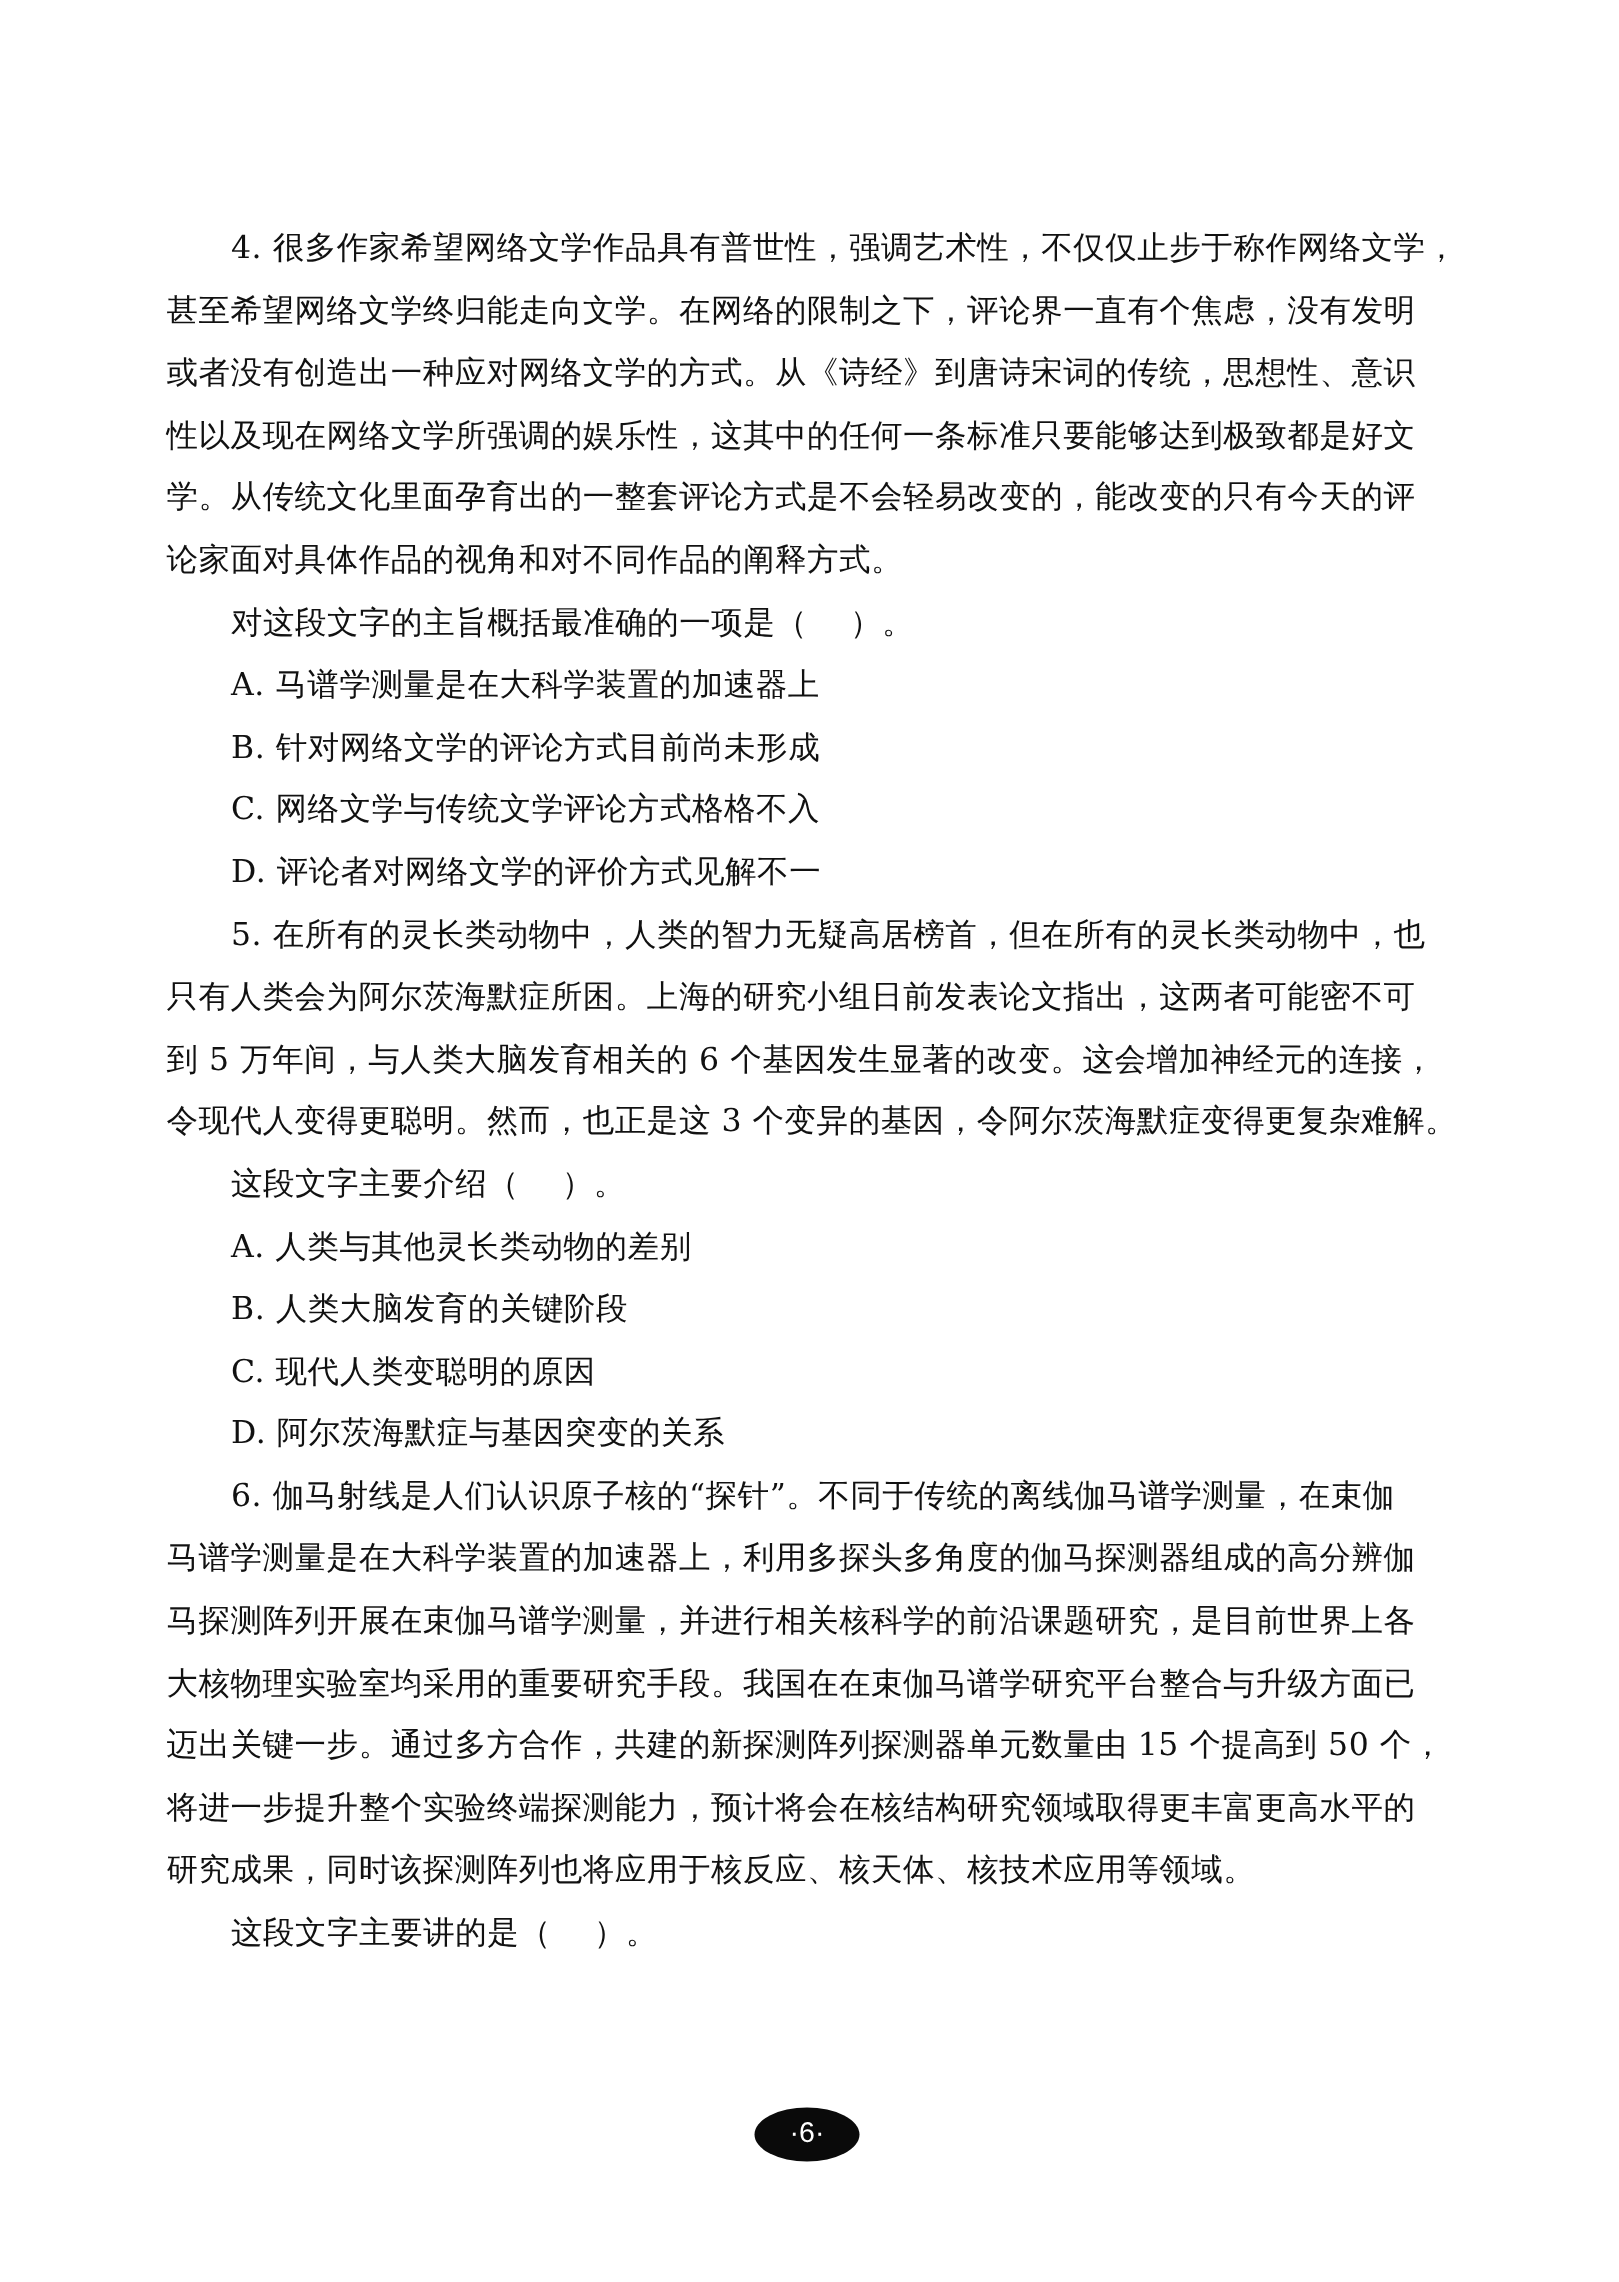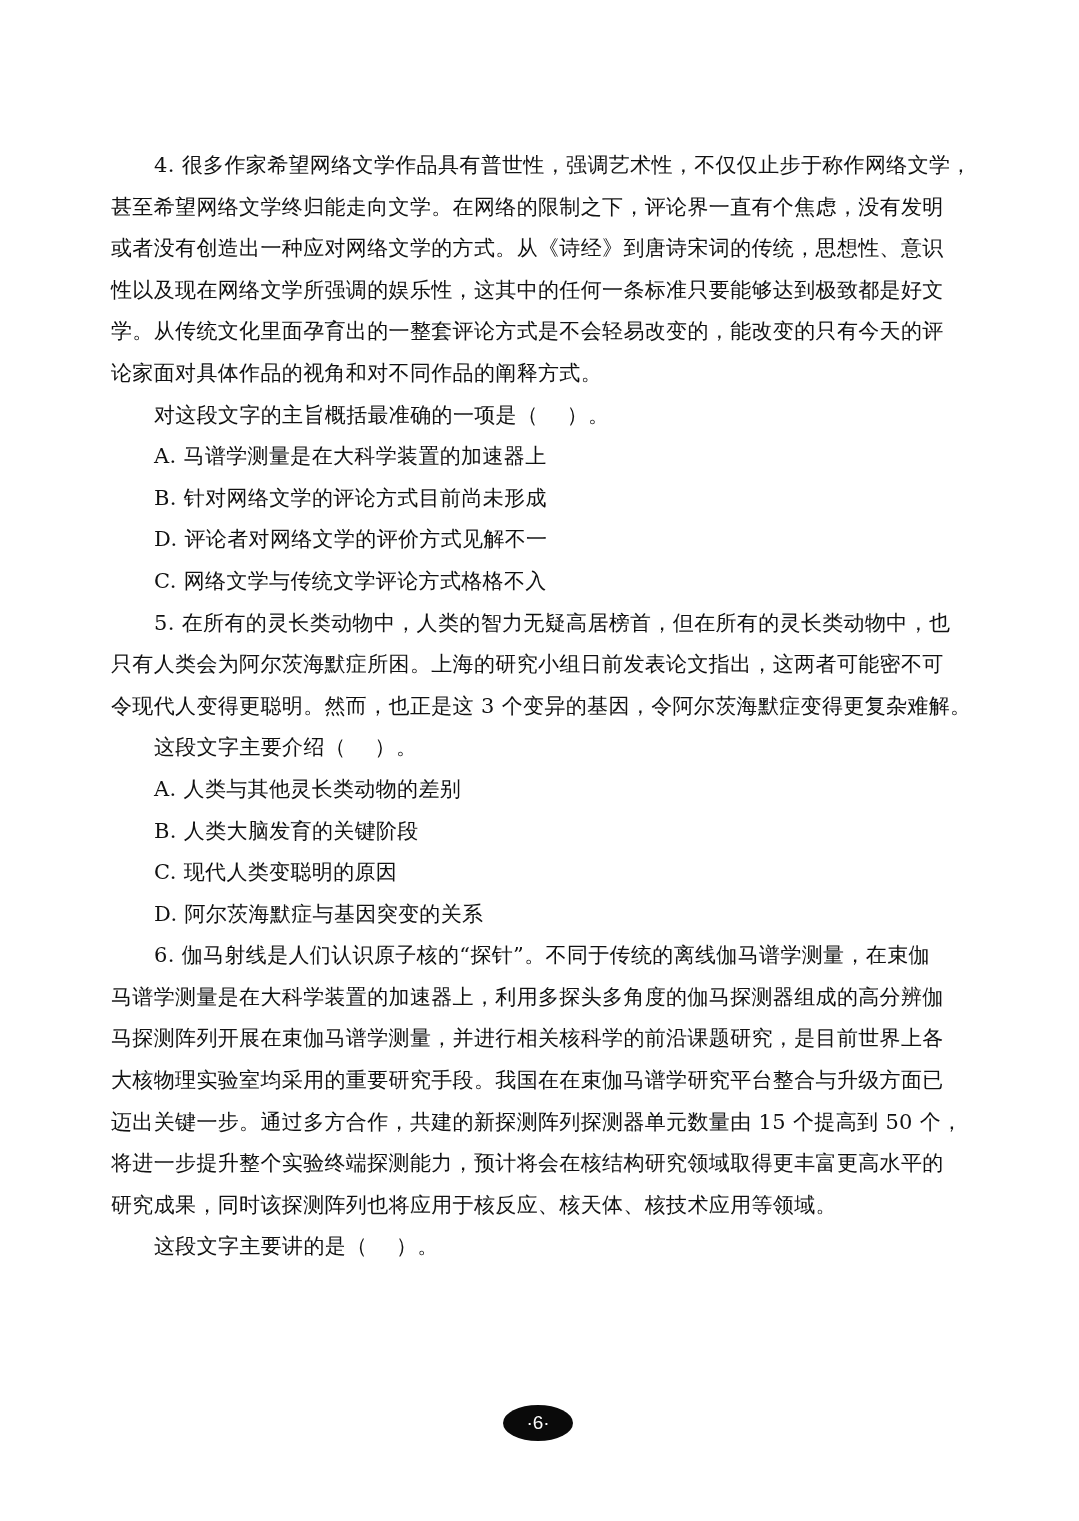--- a/index.html
+++ b/index.html
@@ -54,27 +54,28 @@
   <div>
     <div class="line indent">4. 很多作家希望网络文学作品具有普世性，强调艺术性，不仅仅止步于称作网络文学，</div>
     <div class="line">甚至希望网络文学终归能走向文学。在网络的限制之下，评论界一直有个焦虑，没有发明</div>
     <div class="line">或者没有创造出一种应对网络文学的方式。从《诗经》到唐诗宋词的传统，思想性、意识</div>
     <div class="line">性以及现在网络文学所强调的娱乐性，这其中的任何一条标准只要能够达到极致都是好文</div>
     <div class="line">学。从传统文化里面孕育出的一整套评论方式是不会轻易改变的，能改变的只有今天的评</div>
     <div class="line">论家面对具体作品的视角和对不同作品的阐释方式。</div>
     <div class="line indent">对这段文字的主旨概括最准确的一项是（　 ）。</div>
     <div class="line indent">A. 马谱学测量是在大科学装置的加速器上</div>
     <div class="line indent">B. 针对网络文学的评论方式目前尚未形成</div>
+    <div class="line indent">C. 网络文学与传统文学评论方式格格不入</div>
     <div class="line indent">D. 评论者对网络文学的评价方式见解不一</div>
-    <div class="line indent">C. 网络文学与传统文学评论方式格格不入</div>
   </div>
 
   <div>
     <div class="line indent">5. 在所有的灵长类动物中，人类的智力无疑高居榜首，但在所有的灵长类动物中，也</div>
     <div class="line">只有人类会为阿尔茨海默症所困。上海的研究小组日前发表论文指出，这两者可能密不可</div>
+    <div class="line">到 5 万年间，与人类大脑发育相关的 6 个基因发生显著的改变。这会增加神经元的连接，</div>
     <div class="line">令现代人变得更聪明。然而，也正是这 3 个变异的基因，令阿尔茨海默症变得更复杂难解。</div>
     <div class="line indent">这段文字主要介绍（　 ）。</div>
     <div class="line indent">A. 人类与其他灵长类动物的差别</div>
     <div class="line indent">B. 人类大脑发育的关键阶段</div>
     <div class="line indent">C. 现代人类变聪明的原因</div>
     <div class="line indent">D. 阿尔茨海默症与基因突变的关系</div>
   </div>
 
   <div>
     <div class="line indent">6. 伽马射线是人们认识原子核的“探针”。不同于传统的离线伽马谱学测量，在束伽</div>

